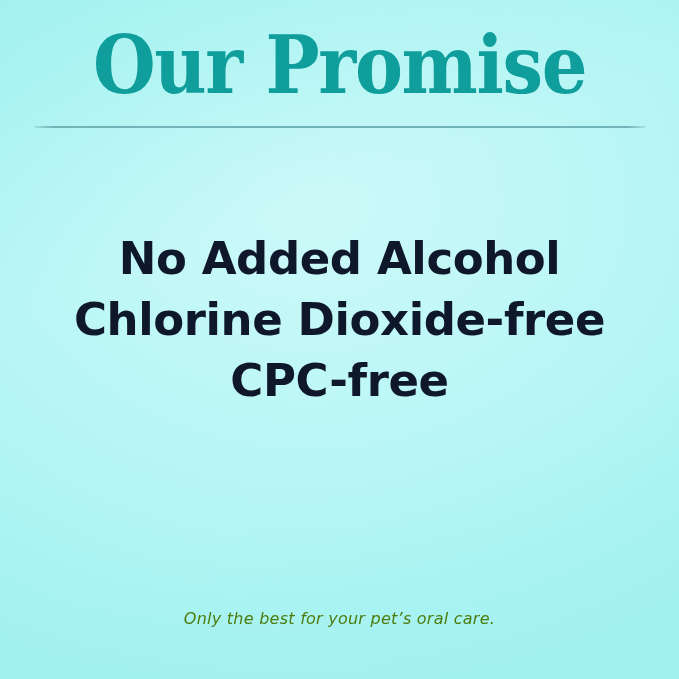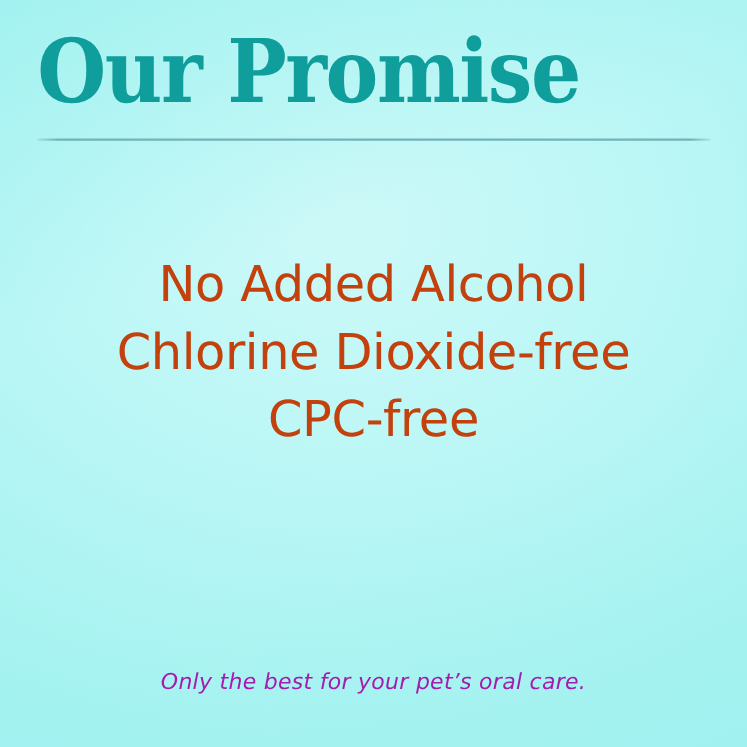--- a/index.html
+++ b/index.html
@@ -53,20 +53,21 @@
     position: absolute;
     inset: 0;
   }
 
   
   .title-block {
     position: absolute;
     left: 0;
     right: 0;
     top: 24px;
+    text-align: center;
   }
   .page-title {
     margin: 0;
     font-family: "DejaVu Serif", "Liberation Serif", serif;
     font-weight: 700;
     font-size: 80px;
     line-height: 1.04;
     letter-spacing: -1.5px;
     color: #0f9e9b;
     transform: scaleX(0.90);
@@ -101,44 +102,44 @@
     left: 0;
     right: 0;
     top: 228px;
     margin: 0;
     padding: 0;
     list-style: none;
     text-align: center;
   }
   .claim-item {
     font-family: "DejaVu Sans", "Liberation Sans", sans-serif;
-    font-weight: 400;
+    font-weight: 700;
     font-size: 45px;
     line-height: 61px;
     letter-spacing: -0.4px;
-    color: #c2410c;
+    color: #0f172a;
     white-space: nowrap;
   }
 
   
   .tagline-wrap {
     position: absolute;
     left: 0;
     right: 0;
     top: 608px;
     text-align: center;
   }
   .tagline {
     font-family: "DejaVu Sans", "Liberation Sans", sans-serif;
     font-style: italic;
     font-weight: 400;
-    font-size: 20px;
+    font-size: 16px;
     line-height: 22px;
     letter-spacing: 0.25px;
-    color: #a21caf;
+    color: #4d7c0f;
     white-space: nowrap;
   }
 </style>
 </head>
 <body>
 
 <div id="promise-card">
 
   <div class="bg-wash-a"></div>
   <div class="bg-wash-b"></div>

